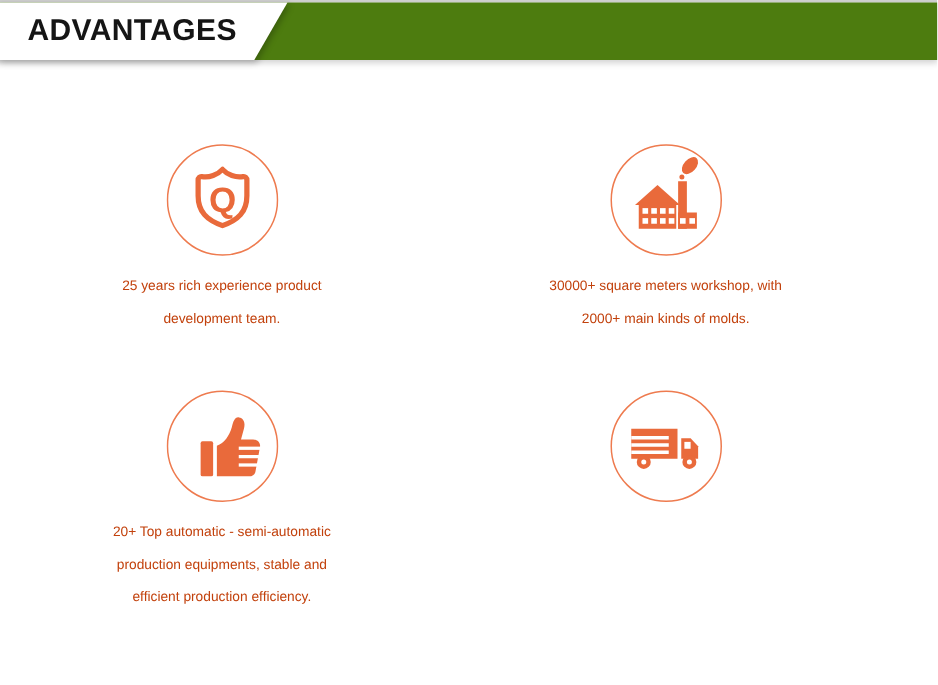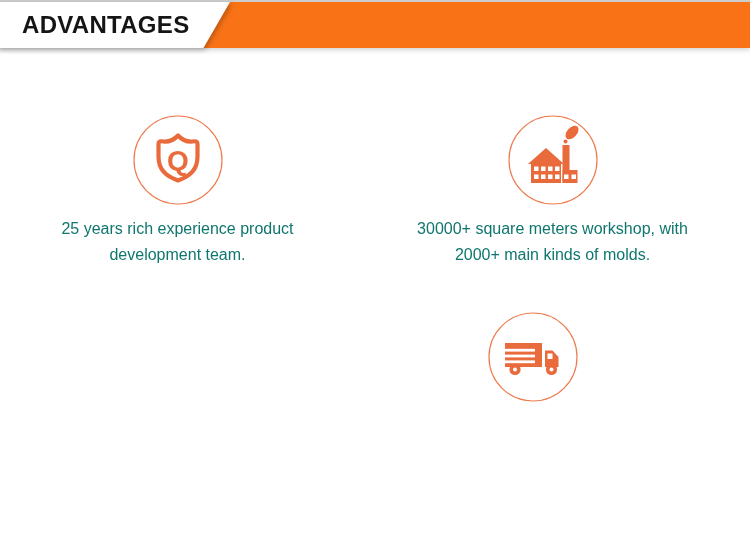--- a/index.html
+++ b/index.html
@@ -18,21 +18,21 @@
   .top-line {
     position: absolute;
     top: 0; left: 0; right: 0;
     height: 2px;
     background: #d2d2d2;
   }
   .banner {
     position: absolute;
     top: 2px; left: 0; right: 0;
     height: 46px;
-    background: #f97316;
+    background: #4d7c0f;
     box-shadow: 0 2px 5px rgba(0,0,0,0.18);
   }
   .banner-label {
     position: absolute;
     top: 0;
     left: -50px;
     width: 280px;
     height: 46px;
     background: #ffffff;
     transform: skewX(-30deg);
@@ -54,38 +54,38 @@
 
   
   .item {
     position: absolute;
     width: 355px;
     display: flex;
     flex-direction: column;
     align-items: center;
   }
   .item.r1c1 { left: 0;     top: 115px; }
-  .item.r1c2 { left: 375px; top: 115px; justify-content: space-between; }
+  .item.r1c2 { left: 355px; top: 115px; justify-content: space-between; }
   .item.r2c1 { left: 0;     top: 312px; }
   .item.r2c2 { left: 355px; top: 312px; }
 
   .icon-wrap {
     width: 90px;
     height: 90px;
     margin-bottom: 11px;
   }
   .icon-wrap svg { display: block; width: 90px; height: 90px; }
   svg text {
     font-family: "Liberation Sans", "DejaVu Sans", sans-serif;
   }
 
   .item-text {
-    font-size: 16px;
+    font-size: 11px;
     line-height: 26px;
-    color: #0f766e;
+    color: #c2410c;
     text-align: center;
     white-space: pre-line;
     max-width: 330px;
   }
 </style>
 </head>
 <body>
 
 <div class="page">
 
@@ -131,20 +131,39 @@
           <rect x="47" y="59.5" width="4.5" height="4.5"></rect>
           <rect x="56" y="59.5" width="4.5" height="4.5"></rect>
           <rect x="63.5" y="59.5" width="4.5" height="4.5"></rect>
         </g>
       </svg>
     </div>
     <div class="item-text">30000+ square meters workshop, with
 2000+ main kinds of molds.</div>
   </div>
 
+  <div class="item r2c1">
+    <div class="icon-wrap">
+      <svg viewBox="0 0 90 90" aria-hidden="true">
+        <circle cx="45" cy="45" r="44" fill="none" stroke="#EE7B4F" stroke-width="1.2"></circle>
+        <g fill="#E96A3B">
+          <rect x="27.5" y="41" width="10" height="28" rx="1.5"></rect>
+          <path d="M40.5 69 L40.5 44.5 C46.5 42.5 50.5 36.5 52.5 29.5 C53.6 25.2 54.8 21.4 58.2 21.9 C62.2 22.5 63.3 26.2 62.2 30.8 L59.8 39.5 L69.5 39.5 C73.2 39.5 75.6 42.2 75 45.6 L71.3 65.5 C70.7 68 68.7 69 66.2 69 Z"></path>
+        </g>
+        <g fill="#ffffff">
+          <rect x="58" y="45.3" width="21" height="2.6"></rect>
+          <rect x="58" y="52" width="21" height="2.6"></rect>
+          <rect x="58" y="58.7" width="21" height="2.6"></rect>
+        </g>
+      </svg>
+    </div>
+    <div class="item-text">20+ Top automatic - semi-automatic
+production equipments, stable and
+efficient production efficiency.</div>
+  </div>
 
   <div class="item r2c2">
     <div class="icon-wrap">
       <svg viewBox="0 0 90 90" aria-hidden="true">
         <circle cx="45" cy="45" r="44" fill="none" stroke="#EE7B4F" stroke-width="1.2"></circle>
         <g fill="#E96A3B">
           <rect x="17" y="31" width="37" height="24"></rect>
           <path d="M57 55 L57 38.5 L64.5 38.5 L70.5 45 L70.5 55 Z"></path>
           <circle cx="27" cy="57.5" r="5.6"></circle>
           <circle cx="63.5" cy="57.5" r="5.6"></circle>

